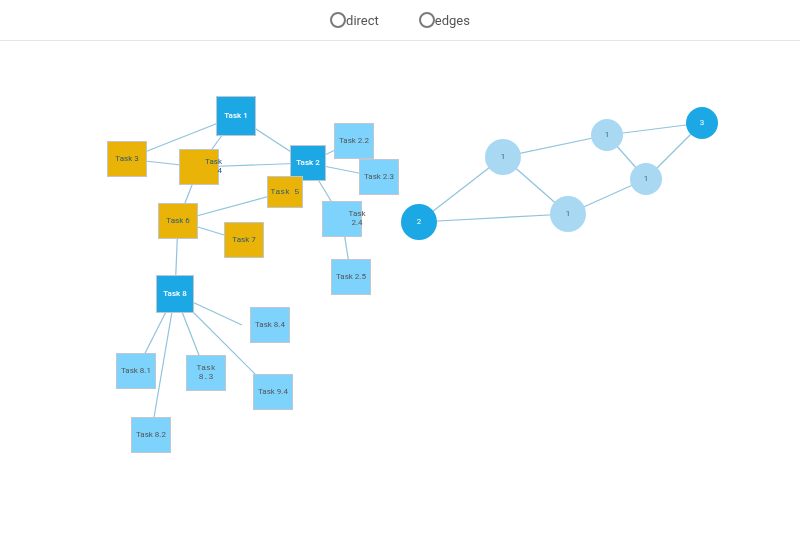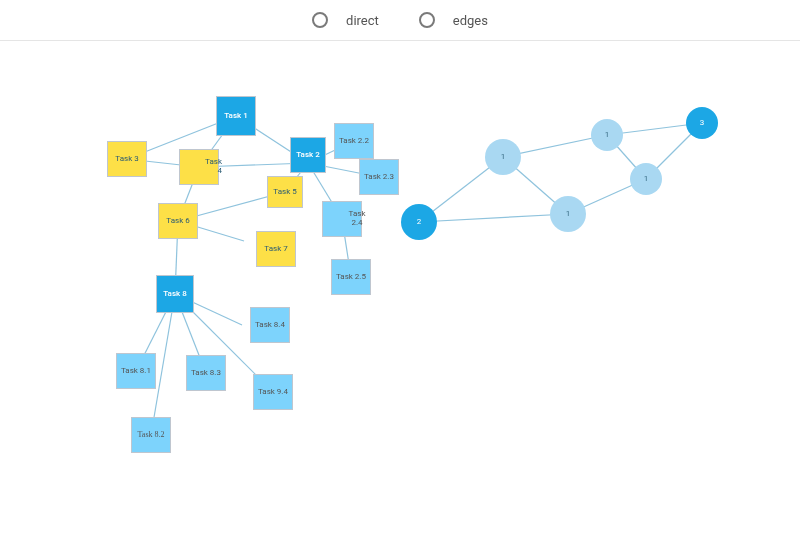--- a/index.html
+++ b/index.html
@@ -18,21 +18,21 @@
     display: flex;
     align-items: center;
     justify-content: center;
     gap: 40px;
     font-size: 13px;
     color: #555;
   }
   .radio-group {
     display: flex;
     align-items: center;
-    gap: 18px;
+    gap: 0;
     cursor: pointer;
   }
   .radio-outline {
     width: 16px;
     height: 16px;
     border-radius: 50%;
     border: 2px solid #7a7a7a;
     box-sizing: border-box;
   }
   .canvas {
@@ -52,21 +52,21 @@
     display: flex;
     align-items: center;
     justify-content: center;
     box-sizing: border-box;
     font-size: 8px;
     text-align: center;
     line-height: 1.1;
   }
   .node.sq { border: 1px solid #bfc6cf; }
   .node.sq.lt { background: #7dd3fc; color: #555; }
-  .node.sq.md { background: #fde047; color: #2b5b73; text-align: right; }
+  .node.sq.md { background: #eab308; color: #2b5b73; text-align: right; }
   .node.sq.dk { background: #1ca7e5; color: #fff; font-weight: 500; }
   .node.ci { border-radius: 50%; }
   .node.ci.lt { background: #a9d8f2; color: #3a6d85; }
   .node.ci.dk { background: #1ca7e5; color: #fff; }
 </style>
 </head>
 <body>
 
 <div class="toolbar">
   <label class="radio-group">
@@ -104,34 +104,34 @@
       <line x1="419" y1="181" x2="568" y2="173" stroke="#8fc3dd" stroke-width="1.2"></line>
       <line x1="503" y1="116" x2="607" y2="94" stroke="#8fc3dd" stroke-width="1.2"></line>
       <line x1="503" y1="116" x2="568" y2="173" stroke="#8fc3dd" stroke-width="1.2"></line>
       <line x1="568" y1="173" x2="646" y2="138" stroke="#8fc3dd" stroke-width="1.2"></line>
       <line x1="607" y1="94" x2="646" y2="138" stroke="#8fc3dd" stroke-width="1.2"></line>
       <line x1="607" y1="94" x2="702" y2="82" stroke="#8fc3dd" stroke-width="1.2"></line>
       <line x1="646" y1="138" x2="702" y2="82" stroke="#8fc3dd" stroke-width="1.2"></line>
     </svg>
   <div id="node-layer">
       <div class="node sq dk" style="left: 216px; top: 55px; width: 40px; height: 40px;">Task 1</div>
-      <div class="node sq dk" style="left: 290px; top: 96px; width: 36px; height: 36px;">Task 2</div>
+      <div class="node sq dk" style="left: 290px; top: 104px; width: 36px; height: 36px;">Task 2</div>
       <div class="node sq md" style="left: 107px; top: 100px; width: 40px; height: 36px;">Task 3</div>
       <div class="node sq md" style="left: 179px; top: 108px; width: 40px; height: 36px; padding-left: 29px;">Task 4</div>
-      <div class="node sq md" style="left: 267px; top: 135px; width: 36px; height: 32px;">Task 5</div>
+      <div class="node sq md" style="left: 267px; top: 135px; width: 36px; height: 32px; font-family: Liberation Mono, monospace;">Task 5</div>
       <div class="node sq md" style="left: 158px; top: 162px; width: 40px; height: 36px;">Task 6</div>
-      <div class="node sq md" style="left: 224px; top: 190px; width: 40px; height: 36px; margin-left: 32px;">Task 7</div>
+      <div class="node sq md" style="left: 224px; top: 181px; width: 40px; height: 36px;">Task 7</div>
       <div class="node sq dk" style="left: 156px; top: 234px; width: 38px; height: 38px;">Task 8</div>
       <div class="node sq lt" style="left: 334px; top: 82px; width: 40px; height: 36px;">Task 2.2</div>
       <div class="node sq lt" style="left: 359px; top: 118px; width: 40px; height: 36px;">Task 2.3</div>
       <div class="node sq lt" style="left: 322px; top: 160px; width: 40px; height: 36px; padding-left: 30px;">Task 2.4</div>
       <div class="node sq lt" style="left: 331px; top: 218px; width: 40px; height: 36px;">Task 2.5</div>
       <div class="node sq lt" style="left: 116px; top: 312px; width: 40px; height: 36px;">Task 8.1</div>
-      <div class="node sq lt" style="left: 131px; top: 376px; width: 40px; height: 36px; font-family: Liberation Serif, serif;">Task 8.2</div>
-      <div class="node sq lt" style="left: 186px; top: 314px; width: 40px; height: 36px;">Task 8.3</div>
+      <div class="node sq lt" style="left: 131px; top: 376px; width: 40px; height: 36px;">Task 8.2</div>
+      <div class="node sq lt" style="left: 186px; top: 314px; width: 40px; height: 36px; font-family: Liberation Mono, monospace;">Task 8.3</div>
       <div class="node sq lt" style="left: 222px; top: 266px; width: 40px; height: 36px; margin-left: 28px;">Task 8.4</div>
       <div class="node sq lt" style="left: 253px; top: 333px; width: 40px; height: 36px;">Task 9.4</div>
       <div class="node ci dk" style="left: 401px; top: 163px; width: 36px; height: 36px;">2</div>
       <div class="node ci lt" style="left: 485px; top: 98px; width: 36px; height: 36px;">1</div>
       <div class="node ci lt" style="left: 550px; top: 155px; width: 36px; height: 36px;">1</div>
       <div class="node ci lt" style="left: 591px; top: 78px; width: 32px; height: 32px;">1</div>
       <div class="node ci lt" style="left: 630px; top: 122px; width: 32px; height: 32px;">1</div>
       <div class="node ci dk" style="left: 686px; top: 66px; width: 32px; height: 32px;">3</div>
     </div>
 </div>

